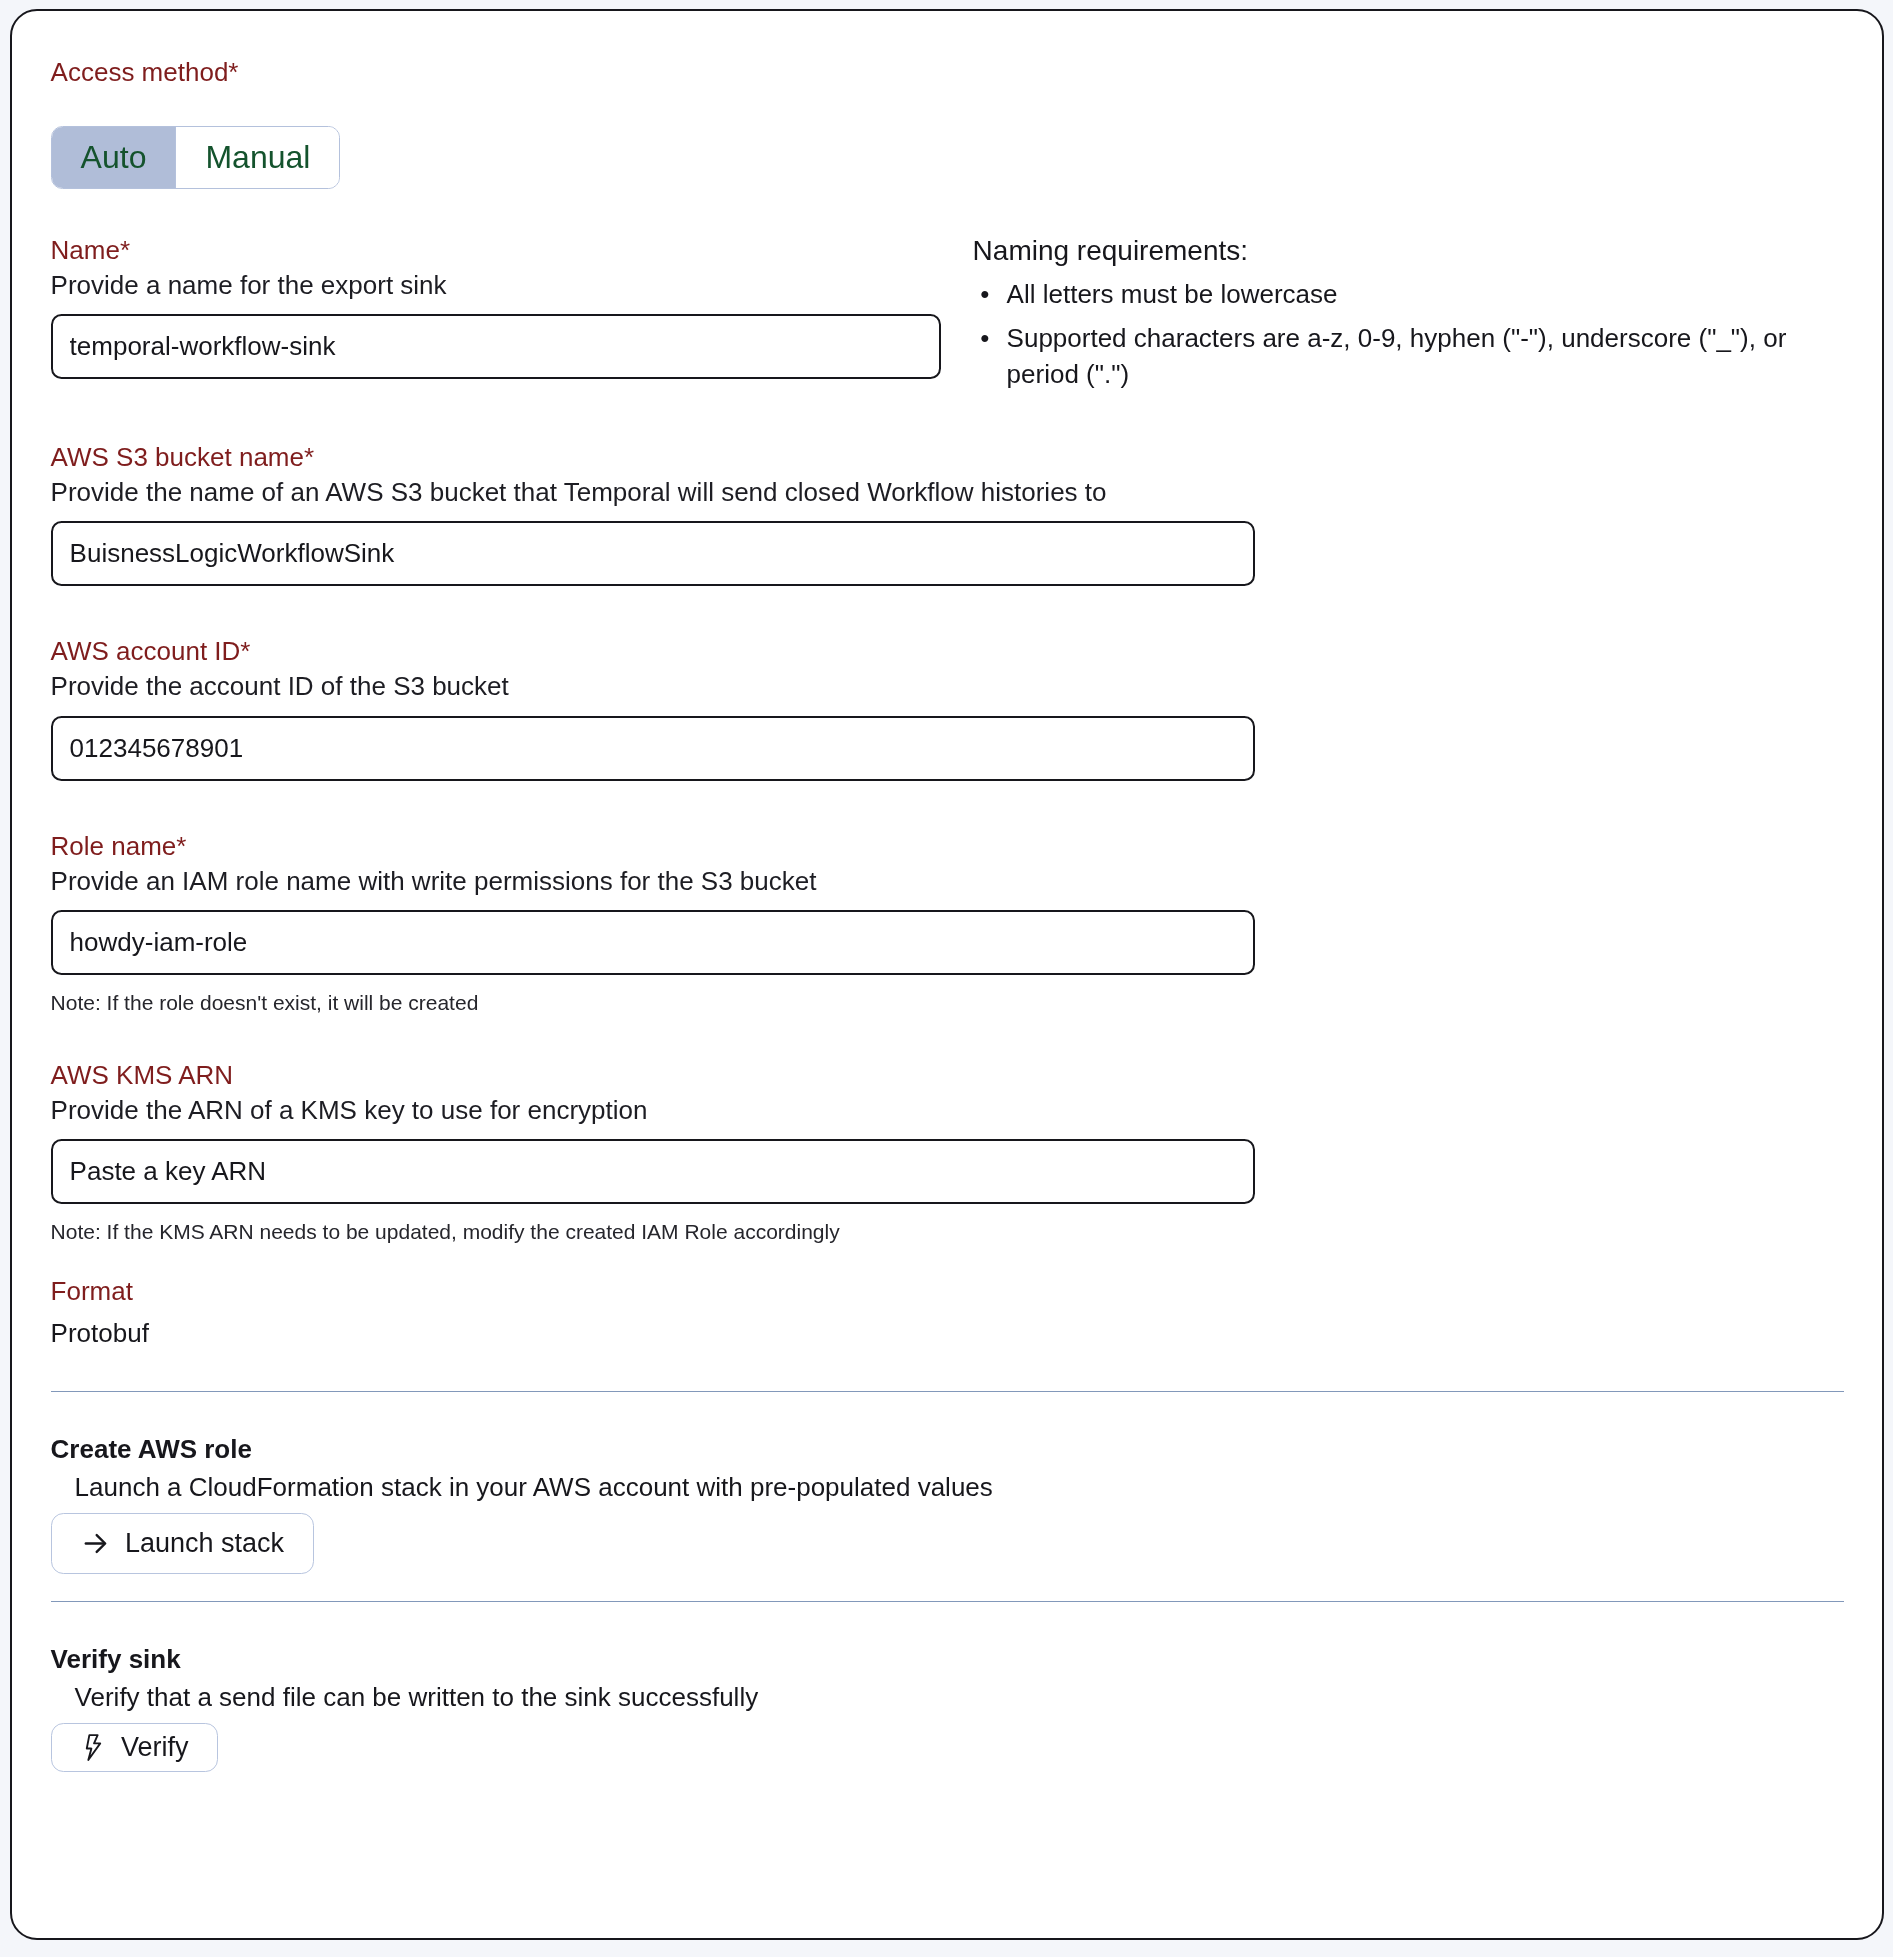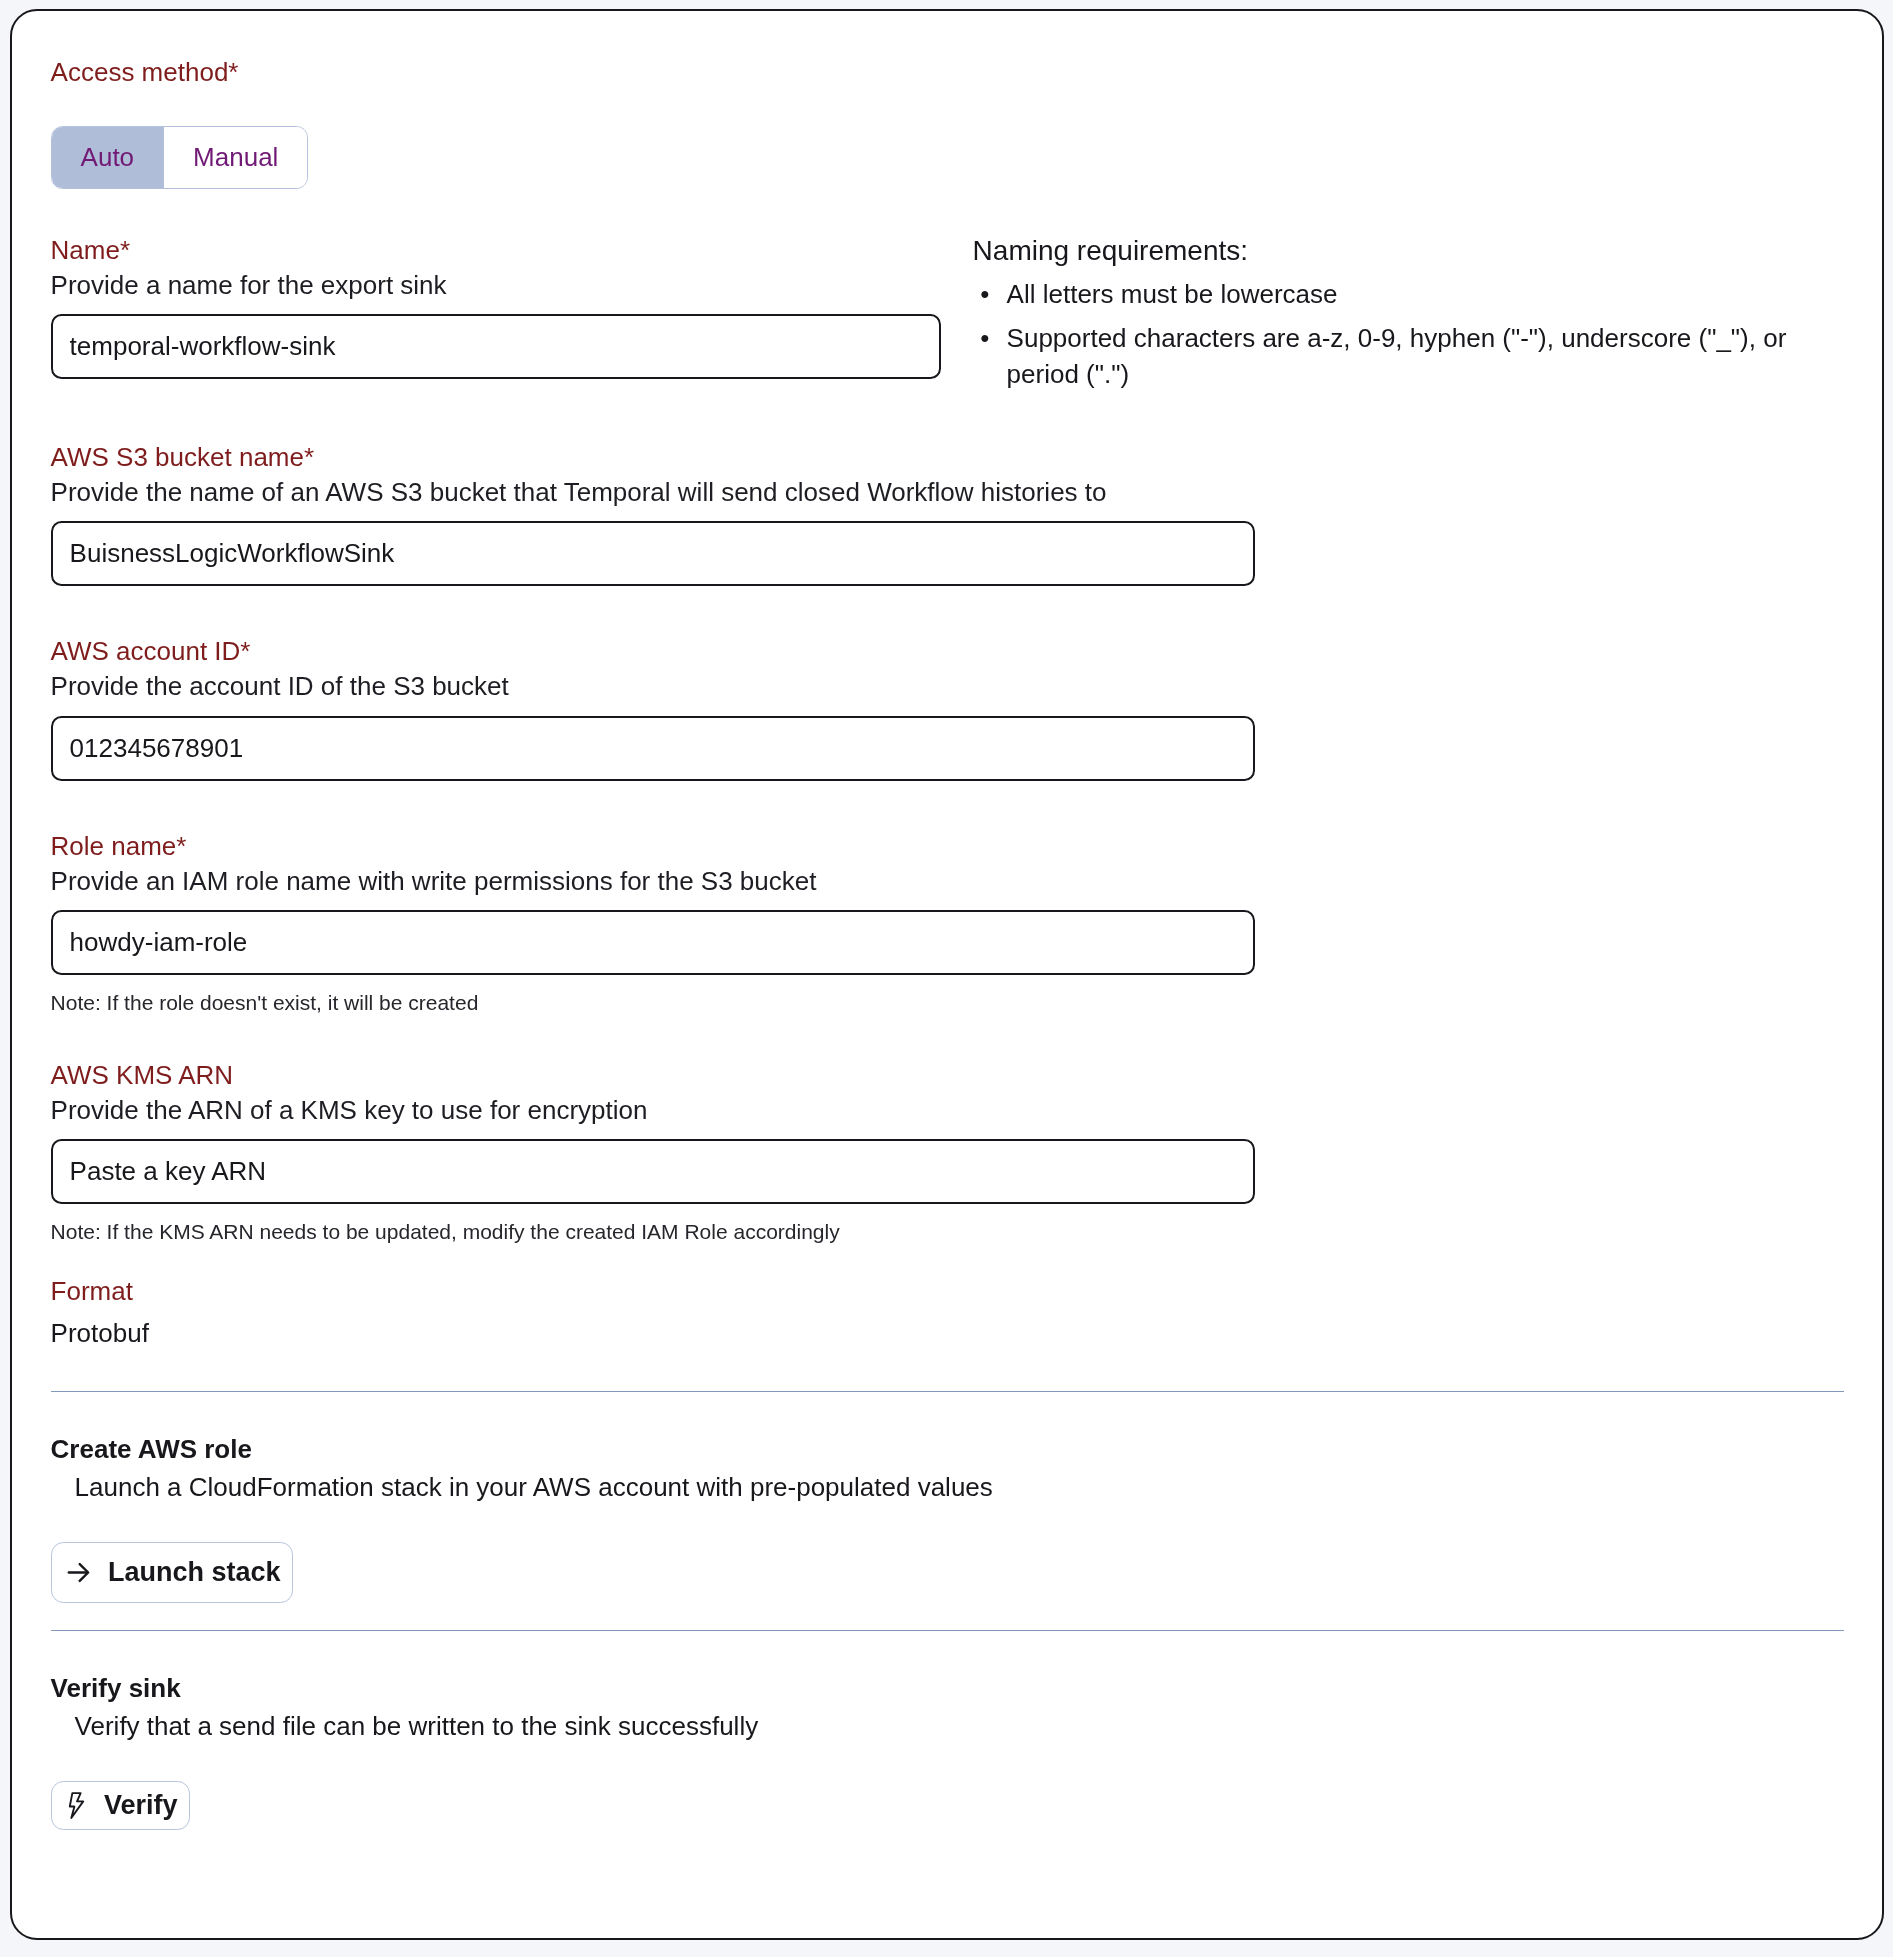--- a/index.html
+++ b/index.html
@@ -26,27 +26,27 @@
   
   .toggle {
     margin-top: 36px;
     display: inline-flex;
     border: 1.9px solid #b4c1dc;
     border-radius: 11.5px;
     overflow: hidden;
     height: 63px;
   }
   .toggle .seg {
-    font-size: 26px;
+    font-size: 32px;
     font-family: "Liberation Sans", sans-serif;
     display: flex; align-items: center; justify-content: center;
     padding: 0 29px;
     background: #ffffff;
     border: none;
-    color: #701a75;
+    color: #14532d;
     cursor: pointer;
     min-width: 105px;
   }
   .toggle .seg.selected { background: #b0bdd8; }
   .toggle .seg + .seg { border-left: 1.9px solid #b4c1dc; }
 
   .field { margin-top: 48px; }
   .field input {
     display: block;
     margin-top: 11.5px;
@@ -89,32 +89,31 @@
     border: none;
     border-top: 1.9px solid #8298ba;
     margin-top: 40px;
   }
 
   .section { margin-top: 40px; }
   .section-title { font-size: 26px; line-height: 34px; font-weight: 700; color: #17171c; }
   .section-desc  { font-size: 26px; line-height: 35px; margin-top: 3.8px; margin-left: 24px; }
 
   .outline-btn {
-    margin-top: 37px;
+    margin-top: 8px;
     display: inline-flex; align-items: center; gap: 15.3px;
     background: #ffffff;
     border: 1.9px solid #b8c5df;
     border-radius: 12.4px;
     font-size: 27px;
     font-family: "Liberation Sans", sans-serif;
     color: #17171c;
-    padding: 0 12px;
+    padding: 0 29px;
     height: 61px;
     cursor: pointer;
-    font-weight: bold;
   }
   .outline-btn svg { flex: 0 0 auto; }
 </style>
 </head>
 <body>
 
 <div class="card">
 
   <div class="label">Access method*</div>
 

